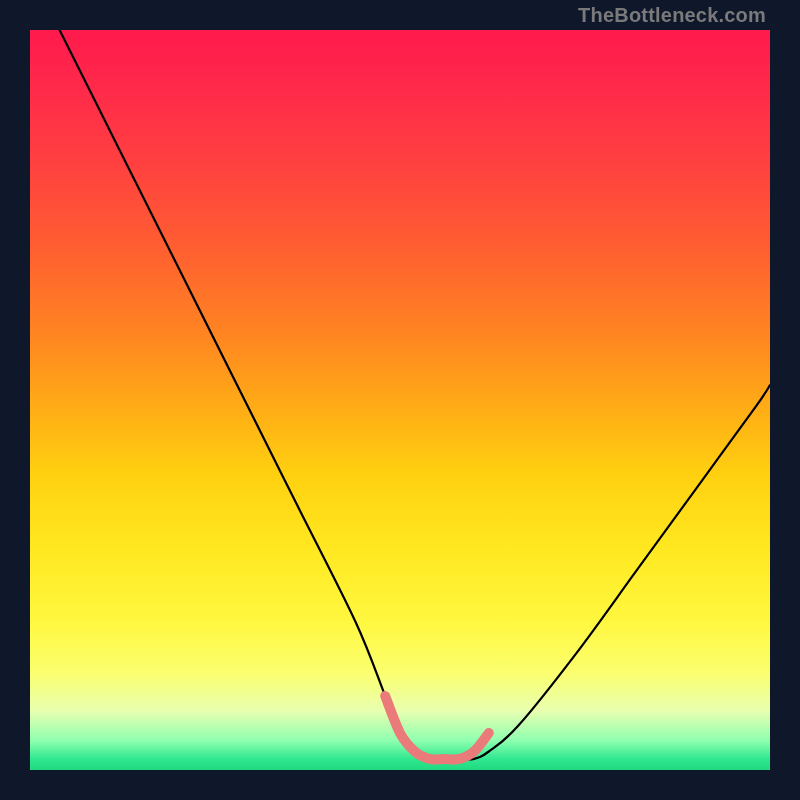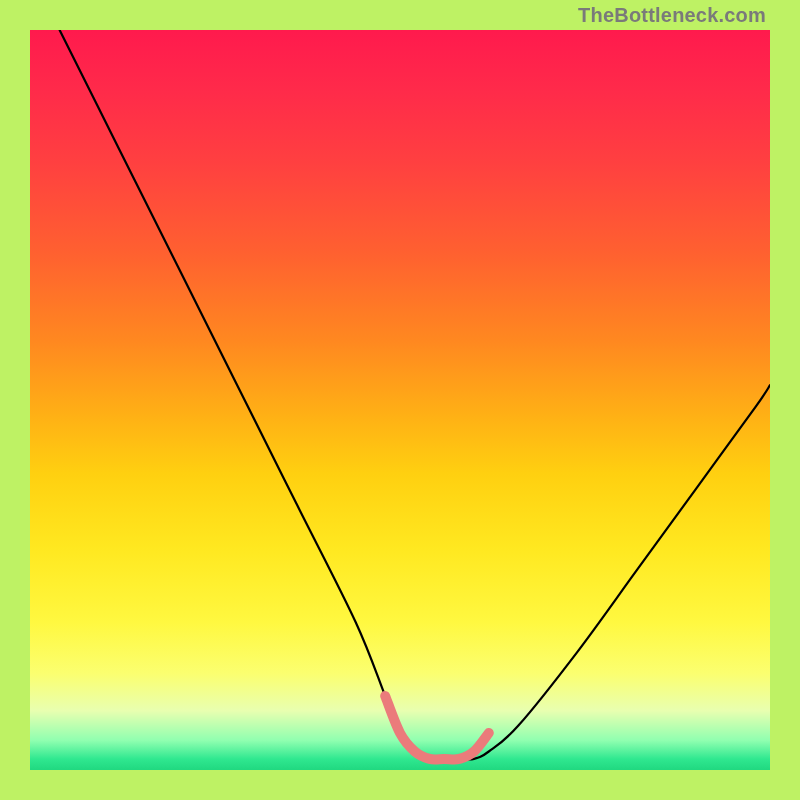--- a/index.html
+++ b/index.html
@@ -1,21 +1,21 @@
 <!DOCTYPE html>
 <html><head>
 <meta charset="utf-8">
 <style>
   * { margin: 0; padding: 0; box-sizing: border-box; }
   html, body { width: 800px; height: 800px; overflow: hidden; background: #000; }
   .frame {
     position: relative;
     width: 800px;
     height: 800px;
-    background: #bef264;
+    background: #0f172a;
   }
   .plot-area {
     position: absolute;
     left: 30px;
     top: 30px;
     width: 740px;
     height: 740px;
     background: linear-gradient(to bottom,
       #ff1a4d 0%,
       #ff2a4a 8%,

